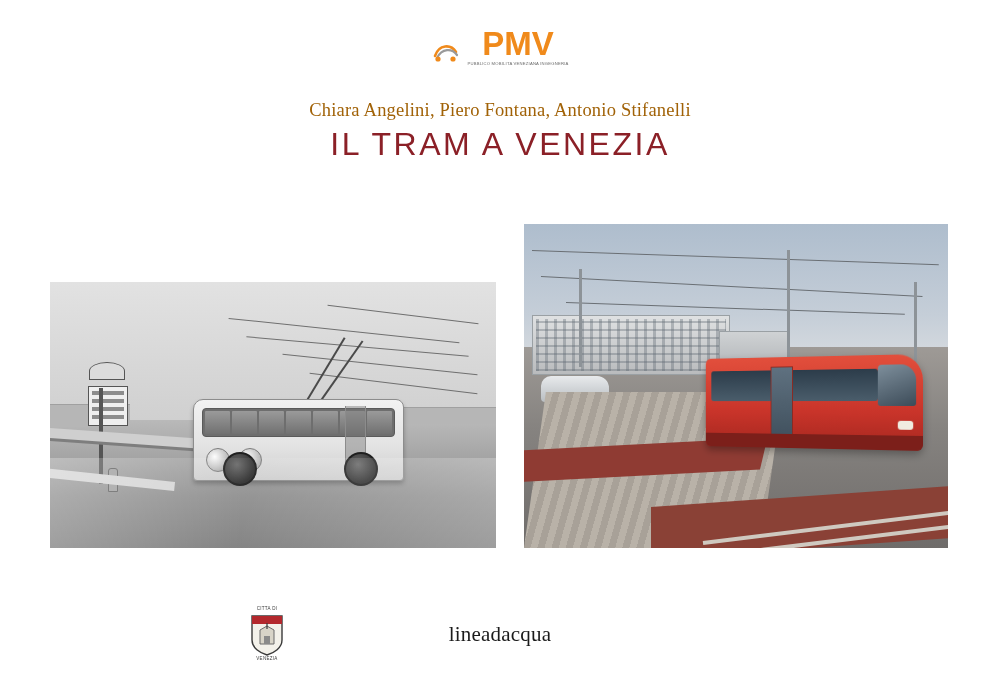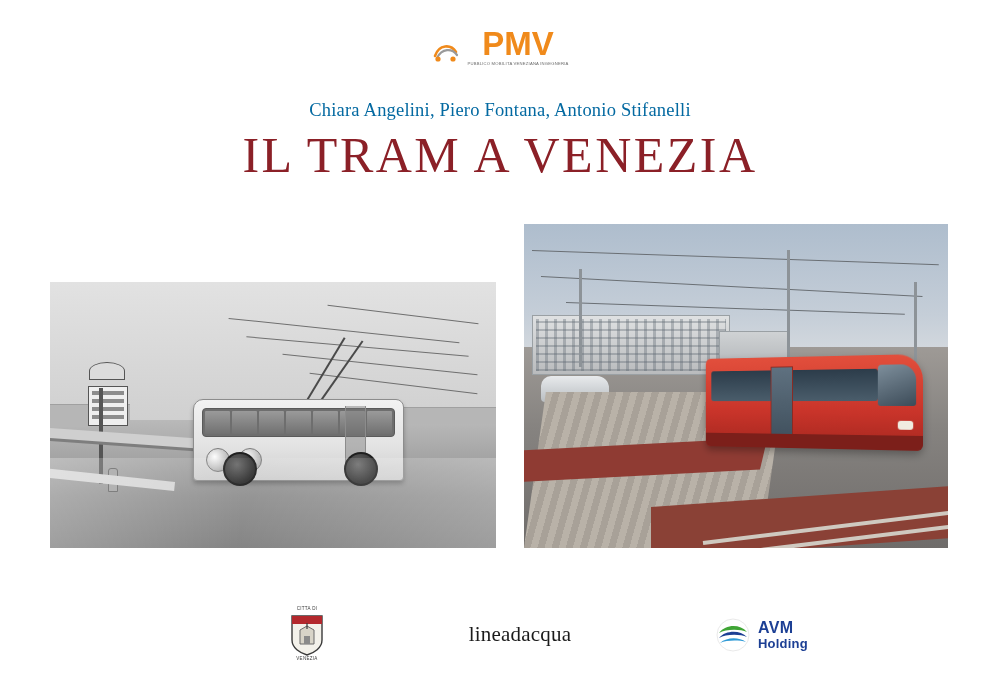--- a/index.html
+++ b/index.html
@@ -60,33 +60,33 @@
 
   
   .authors {
     position: absolute;
     left: 0;
     right: 0;
     top: 100px;
     text-align: center;
     font-family: "Liberation Serif", serif;
     font-size: 18.5px;
-    color: #0369a1;
+    color: #a16207;
     letter-spacing: 0.2px;
   }
 
   
   .book-title {
     position: absolute;
     left: 0;
     right: 0;
     top: 126px;
     text-align: center;
-    font-family: Liberation Serif, serif;
-    font-size: 50px;
+    font-family: Liberation Sans, sans-serif;
+    font-size: 32px;
     font-weight: normal;
     color: #8b2027;
     letter-spacing: 2.5px;
     margin: 0;
   }
 
   
   .photo {
     position: absolute;
     overflow: hidden;
@@ -450,21 +450,20 @@
     border-radius: 10px 12px 4px 4px;
   }
 
   
   .footer {
     position: absolute;
     left: 0;
     right: 0;
     top: 598px;
     height: 70px;
-    margin-left: 40px;
   }
   .venezia-crest {
     position: absolute;
     left: 243px;
     top: 8px;
     width: 48px;
     height: 60px;
     text-align: center;
   }
   .crest-label {
@@ -638,27 +637,13 @@
         <path d="M10 16 L17 12 L24 16 L24 30 L10 30 Z" fill="#d8d4c8" stroke="#6b6b6b" stroke-width="1"></path>
         <rect x="14" y="22" width="6" height="8" fill="#8a8a8a"></rect>
         <path d="M17 9 L17 15" stroke="#3a3a3a" stroke-width="1.2"></path>
       </svg>
     </div>
     <div class="crest-label">VENEZIA</div>
   </div>
 
   <div class="lineadacqua">lineadacqua</div>
 
-  <div class="avm">
-    <div class="avm-mark">
-      <svg width="34" height="34" viewBox="0 0 34 34">
-        <circle cx="17" cy="17" r="16" fill="#ffffff" stroke="#e3e3e3" stroke-width="0.8"></circle>
-        <path d="M3 15 C10 6, 24 6, 31 14 C24 11, 10 11, 3 15 Z" fill="#3fa535"></path>
-        <path d="M3 20 C10 12, 24 12, 31 19 C24 16, 10 16, 3 20 Z" fill="#1c3f94"></path>
-        <path d="M4 25 C11 19, 23 19, 30 24 C23 22, 11 22, 4 25 Z" fill="#2f9ad6"></path>
-      </svg>
-    </div>
-    <div class="avm-text">
-      <div class="l1">AVM</div>
-      <div class="l2">Holding</div>
-    </div>
-  </div>
 </div>
 
 </body></html>

